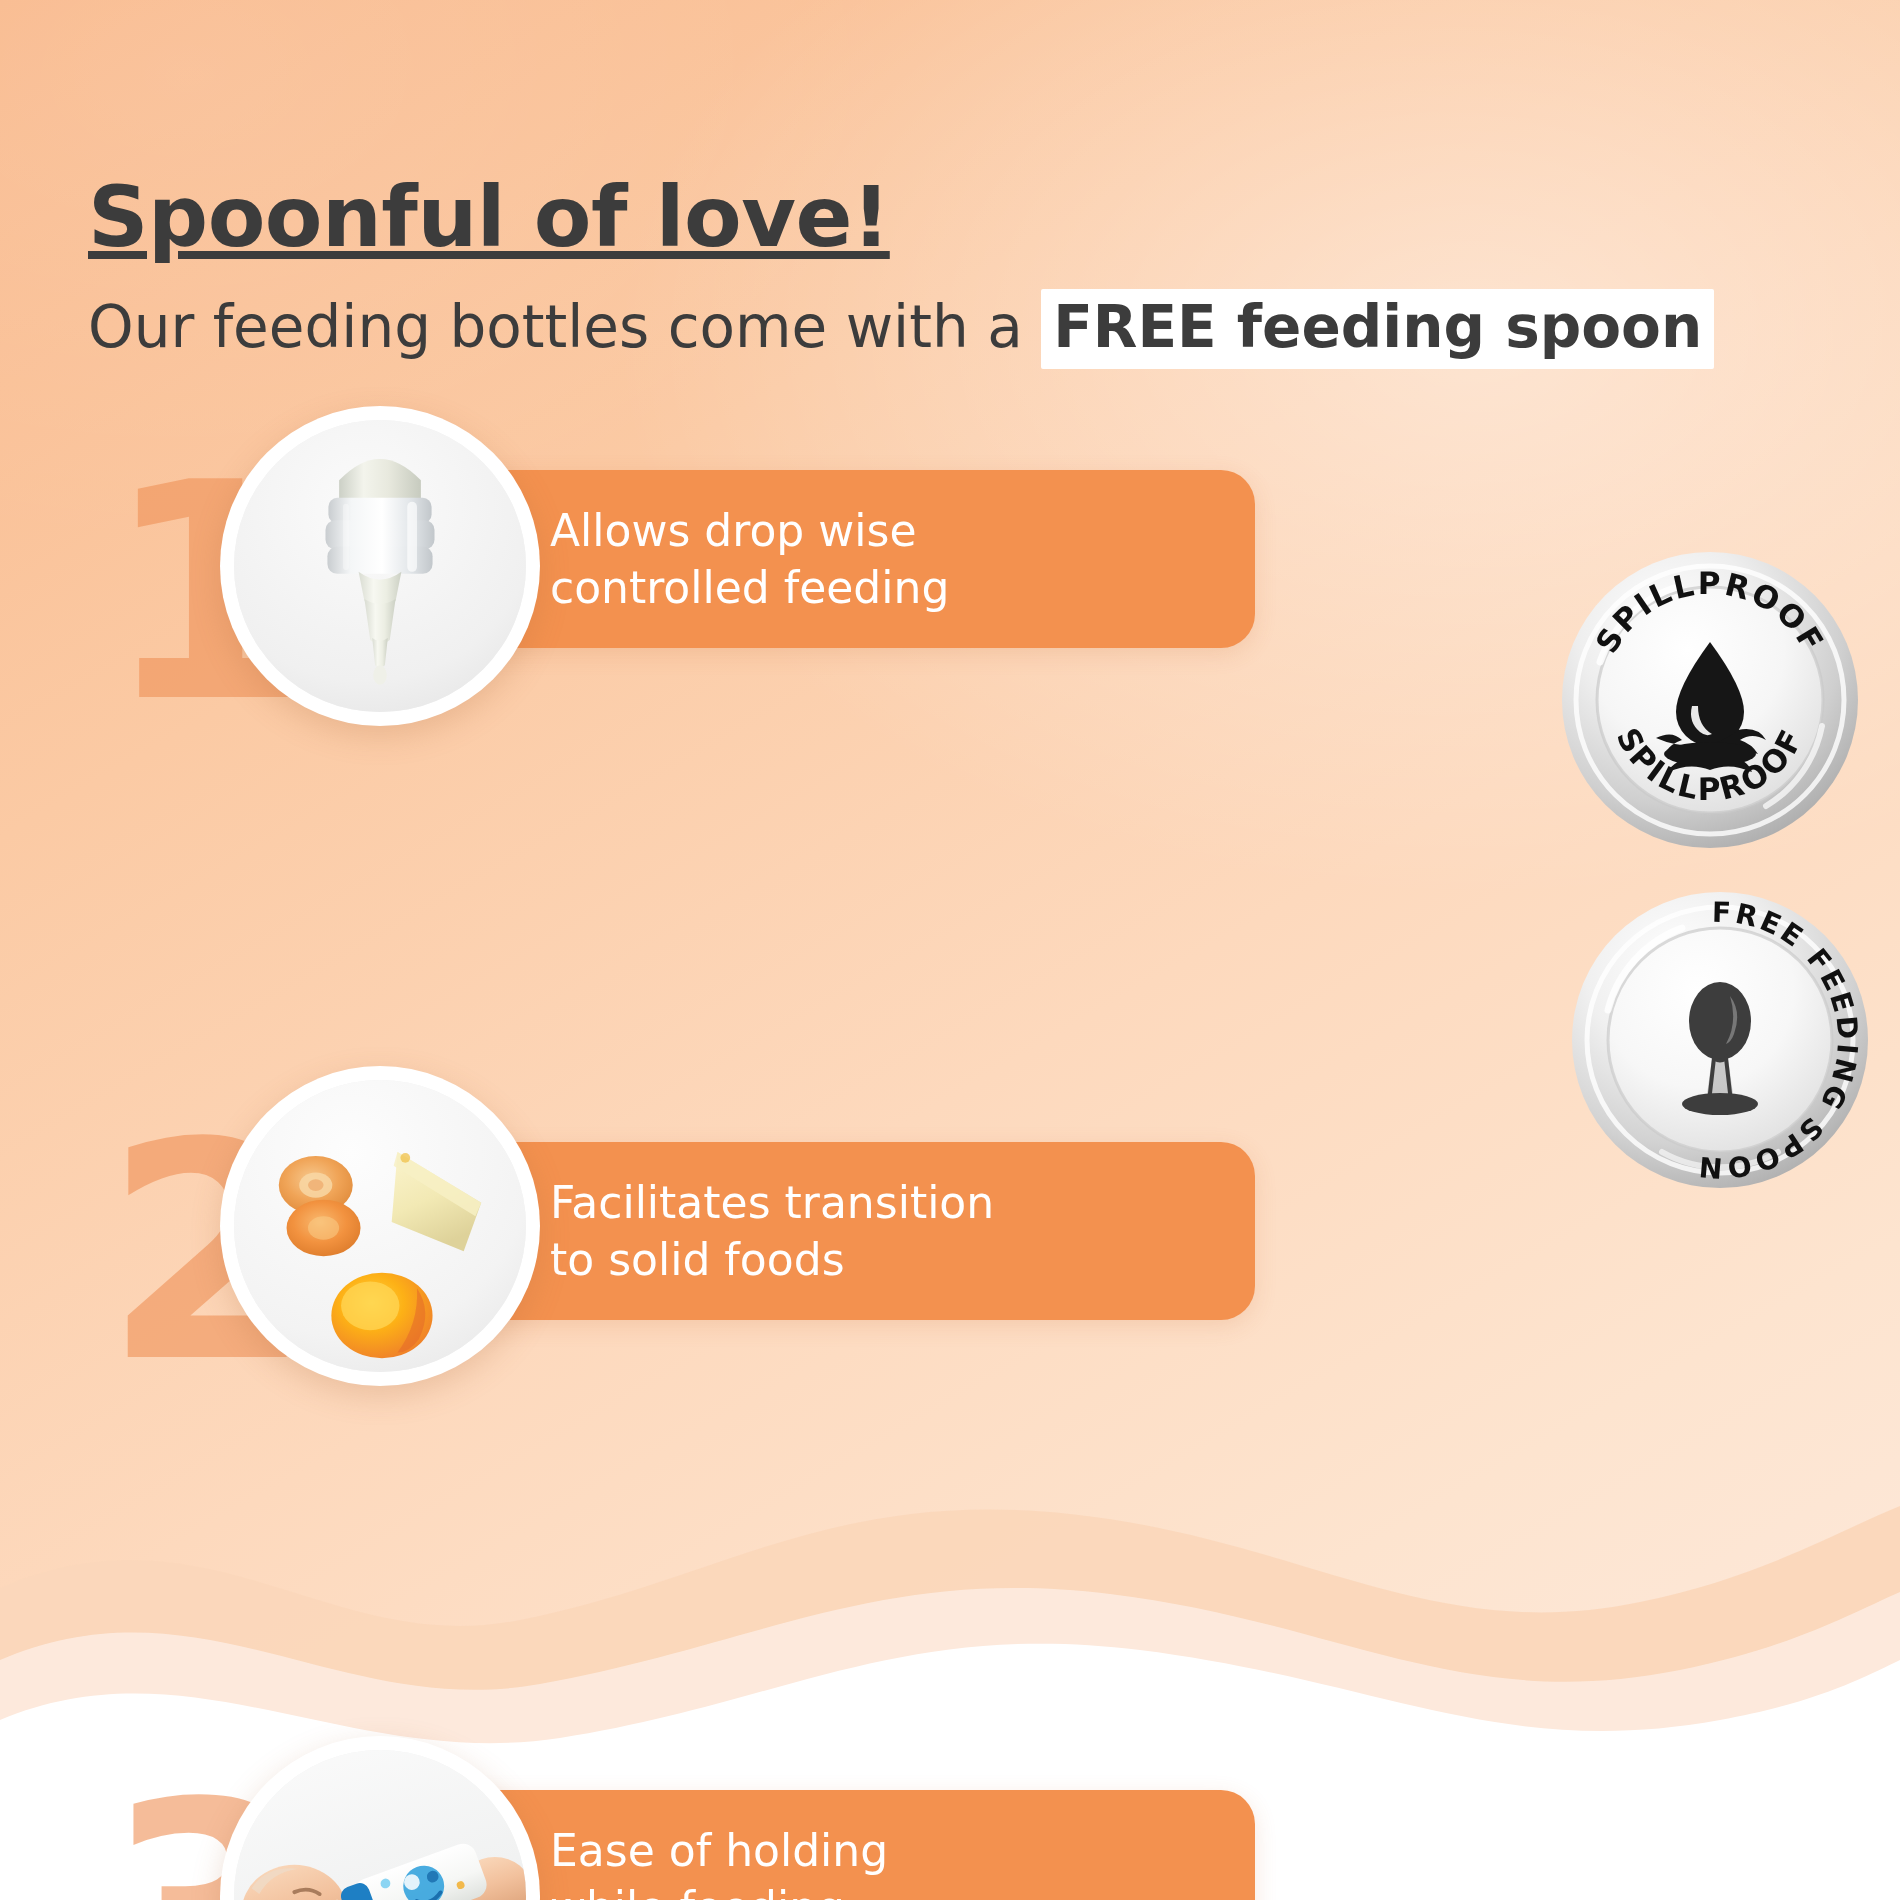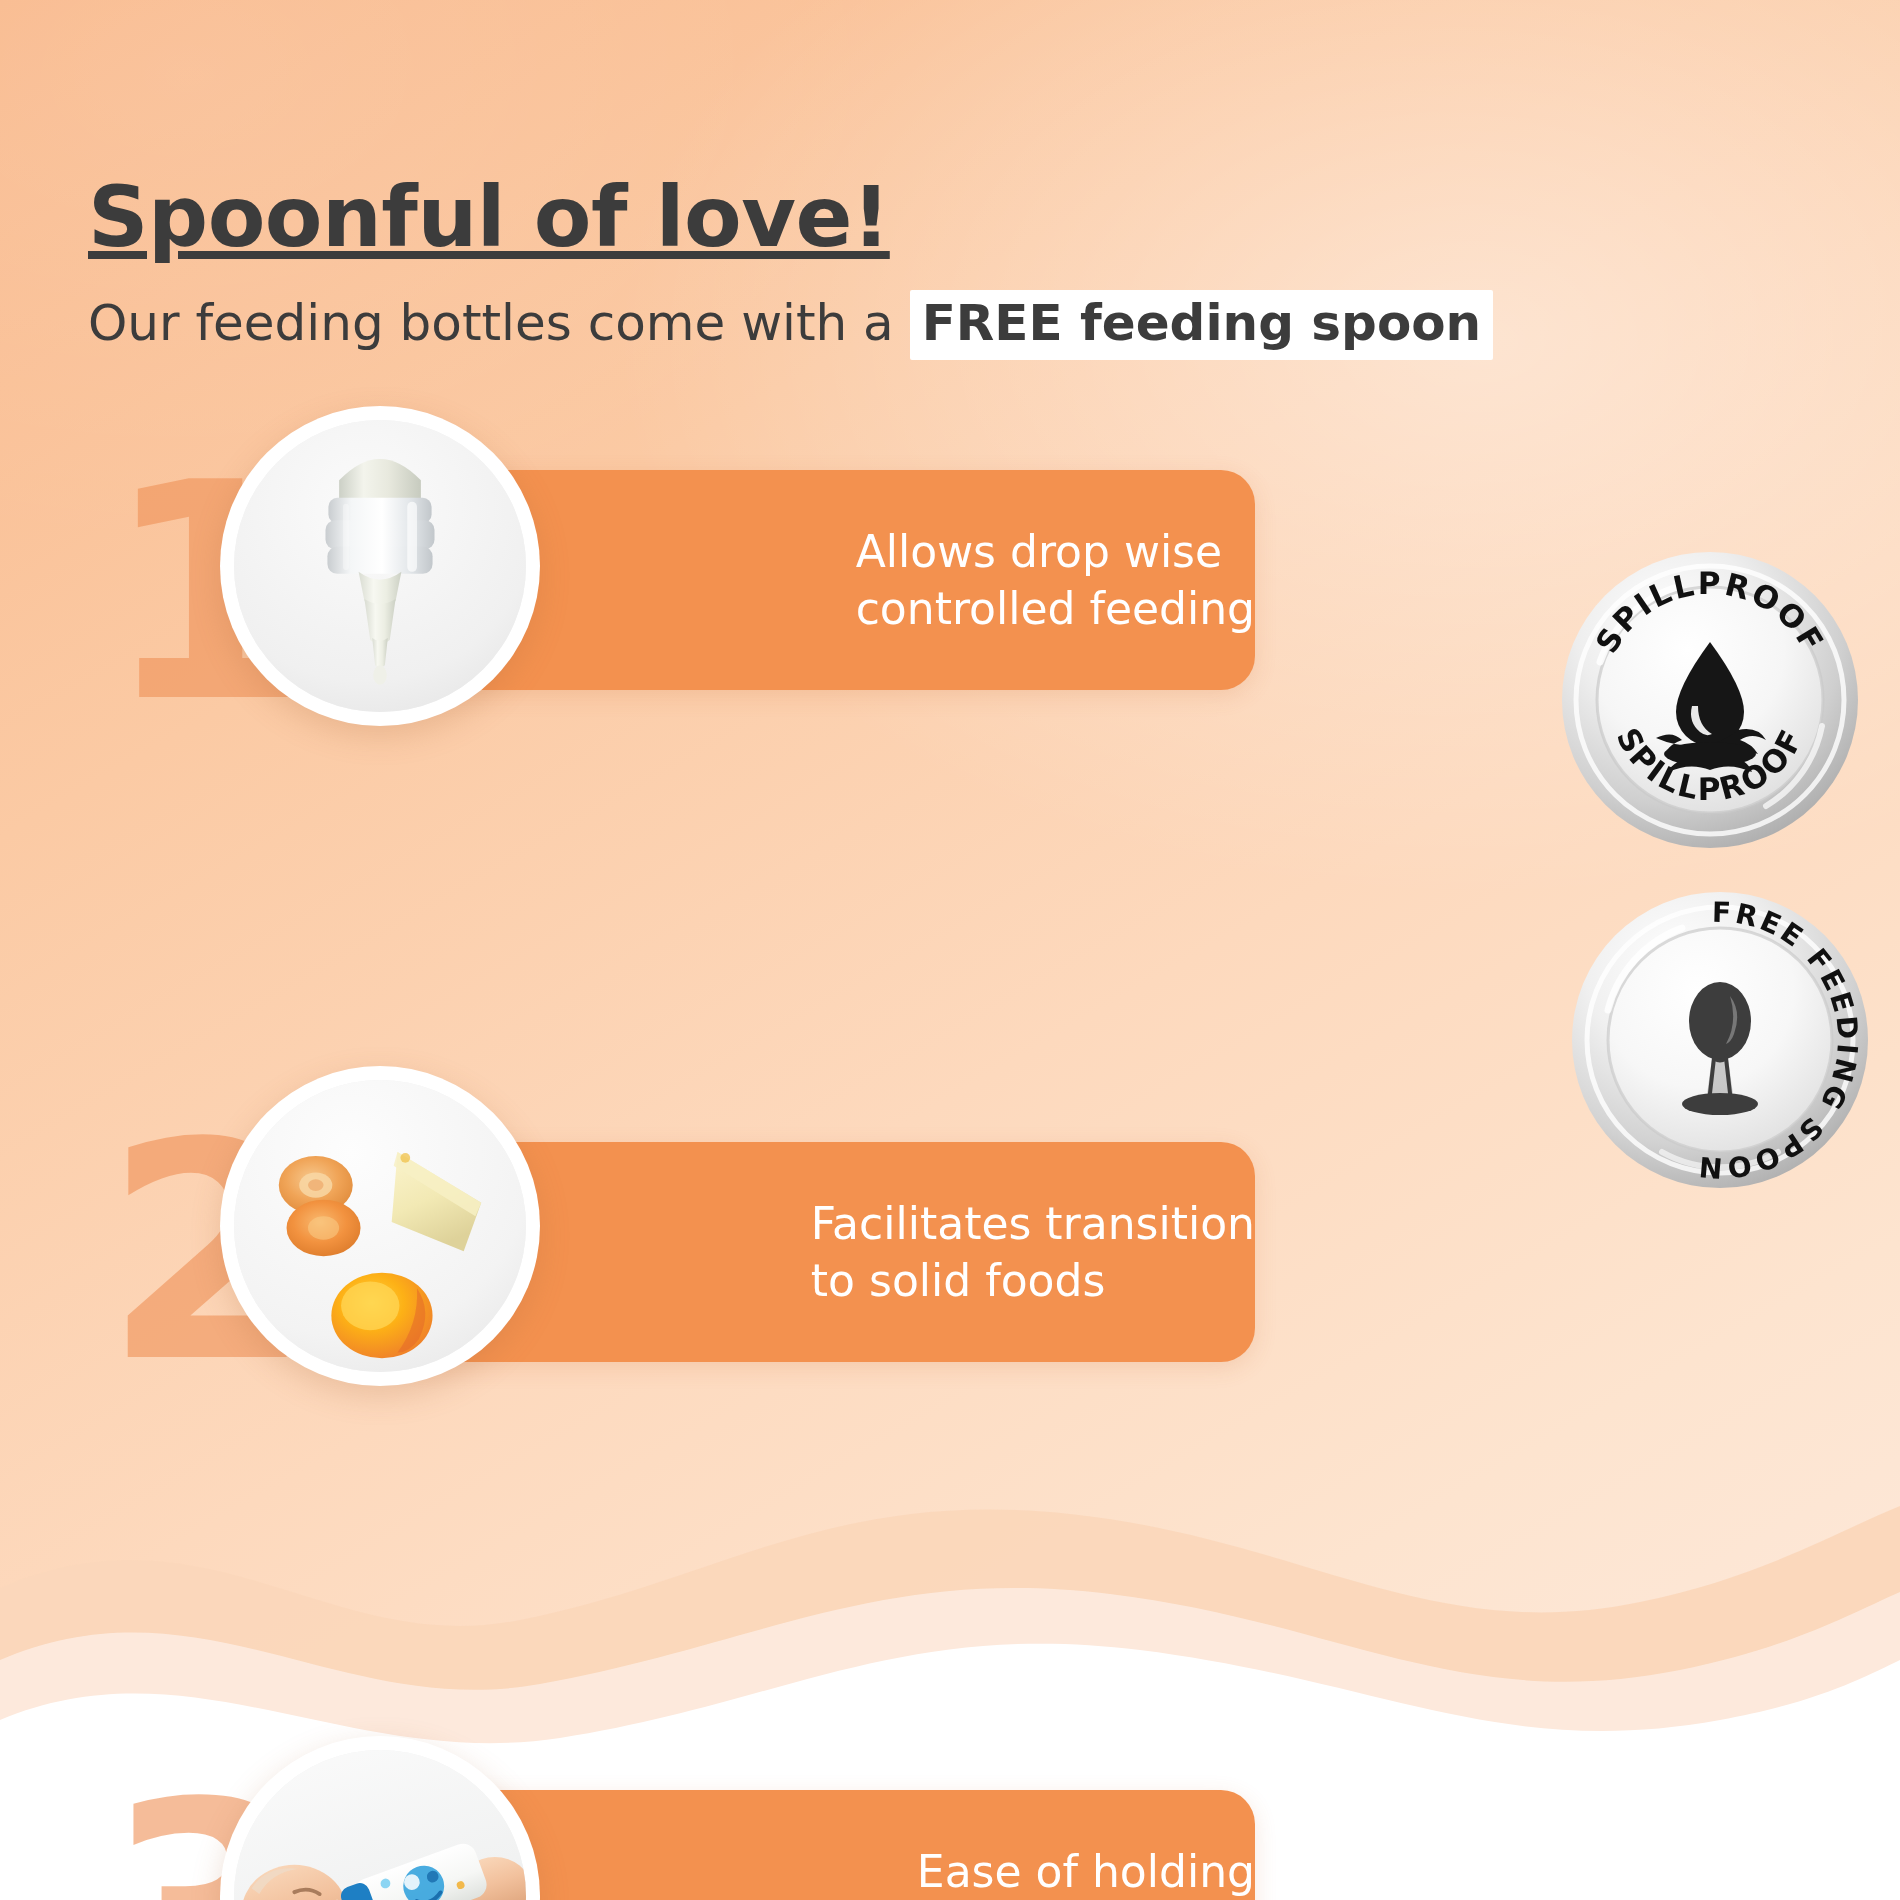--- a/index.html
+++ b/index.html
@@ -52,21 +52,21 @@
     font-weight: 700;
     color: #3c3c3c;
     letter-spacing: -0.5px;
     line-height: 1.0;
     margin: 0;
     font-family: "DejaVu Sans", sans-serif;
     text-decoration: underline;
   }
   .subtitle-row {
     margin-top: 38px;
-    font-size: 50px;
+    font-size: 58px;
     color: #3c3c3c;
     line-height: 1.05;
     white-space: nowrap;
     font-family: "DejaVu Sans", sans-serif;
   }
   .subtitle-plain { font-weight: 400; }
   .subtitle-hl {
     font-weight: 700;
     background: #ffffff;
     padding: 4px 12px 8px 12px;
@@ -98,28 +98,27 @@
     line-height: 300px;
     font-family: "DejaVu Sans", sans-serif;
     user-select: none;
     z-index: 1;
   }
 
   .pill {
     position: absolute;
     left: 390px;
     width: 865px;
-    height: 220px;
+    height: 178px;
     background: #f3914f;
     border-radius: 34px;
     box-shadow: 0 6px 22px rgba(196, 104, 48, 0.16);
     display: flex;
     align-items: center;
     z-index: 2;
-    justify-content: flex-end;
   }
   .pill-text {
     margin-left: 160px;
     color: #ffffff;
     font-size: 44px;
     line-height: 1.30;
     font-weight: 400;
     font-family: "DejaVu Sans", sans-serif;
     white-space: pre-line;
   }

